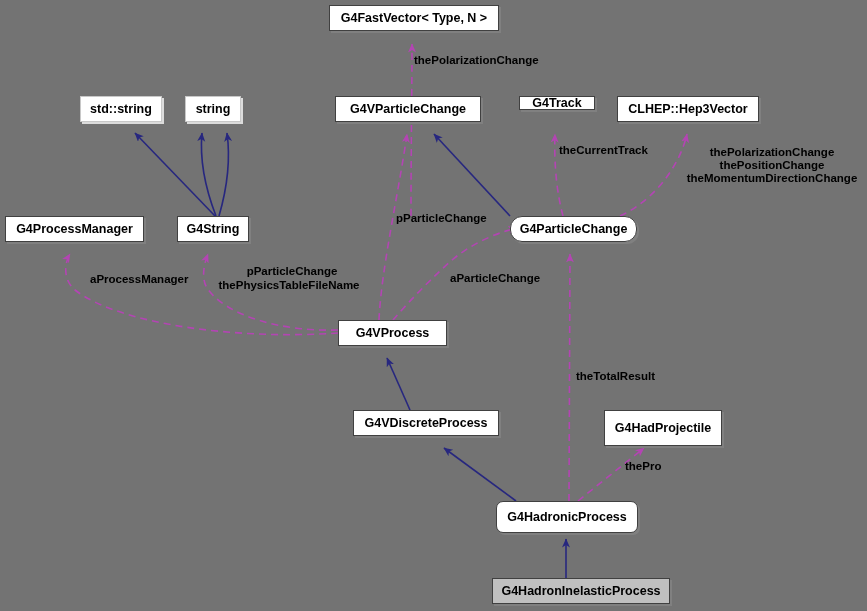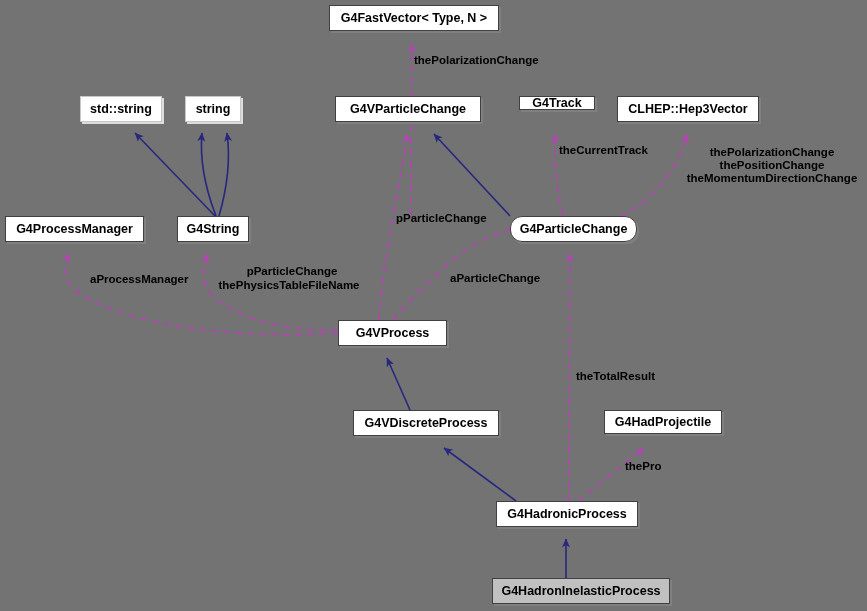--- a/index.html
+++ b/index.html
@@ -144,25 +144,25 @@
     </div>
 
   <div class="node" style="left:338px;top:320px;width:109px;height:26px;">
       <span>G4VProcess</span>
     </div>
 
   <div class="node" style="left:353px;top:410px;width:146px;height:26px;">
       <span>G4VDiscreteProcess</span>
     </div>
 
-  <div class="node" style="left:604px;top:410px;width:118px;height:24px;">
+  <div class="node" style="left:604px;top:410px;width:118px;height:36px;">
       <span>G4HadProjectile</span>
     </div>
 
-  <div class="node" style="left:496px;top:501px;width:142px;height:26px;">
+  <div class="node" style="left:496px;top:501px;width:142px;height:32px;border-radius:7px;">
       <span>G4HadronicProcess</span>
     </div>
 
   <div class="node highlight" style="left:492px;top:578px;width:178px;height:26px;">
       <span>G4HadronInelasticProcess</span>
     </div>
 
   <div class="edge-label" style="left:414px;top:54px;">thePolarizationChange</div>
 
   <div class="edge-label" style="left:559px;top:144px;">theCurrentTrack</div>

